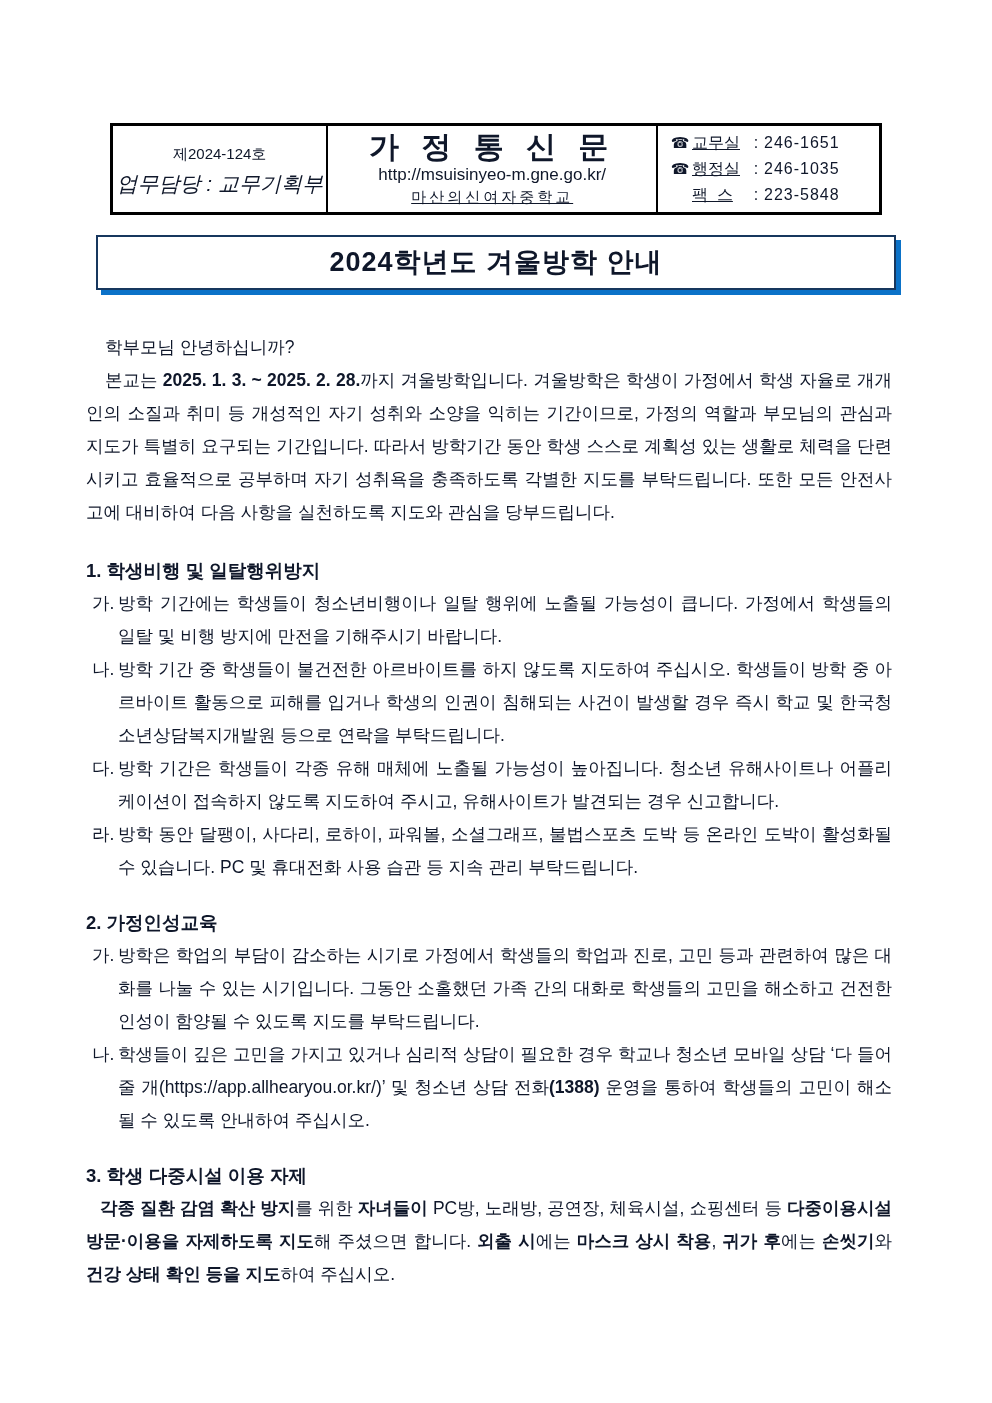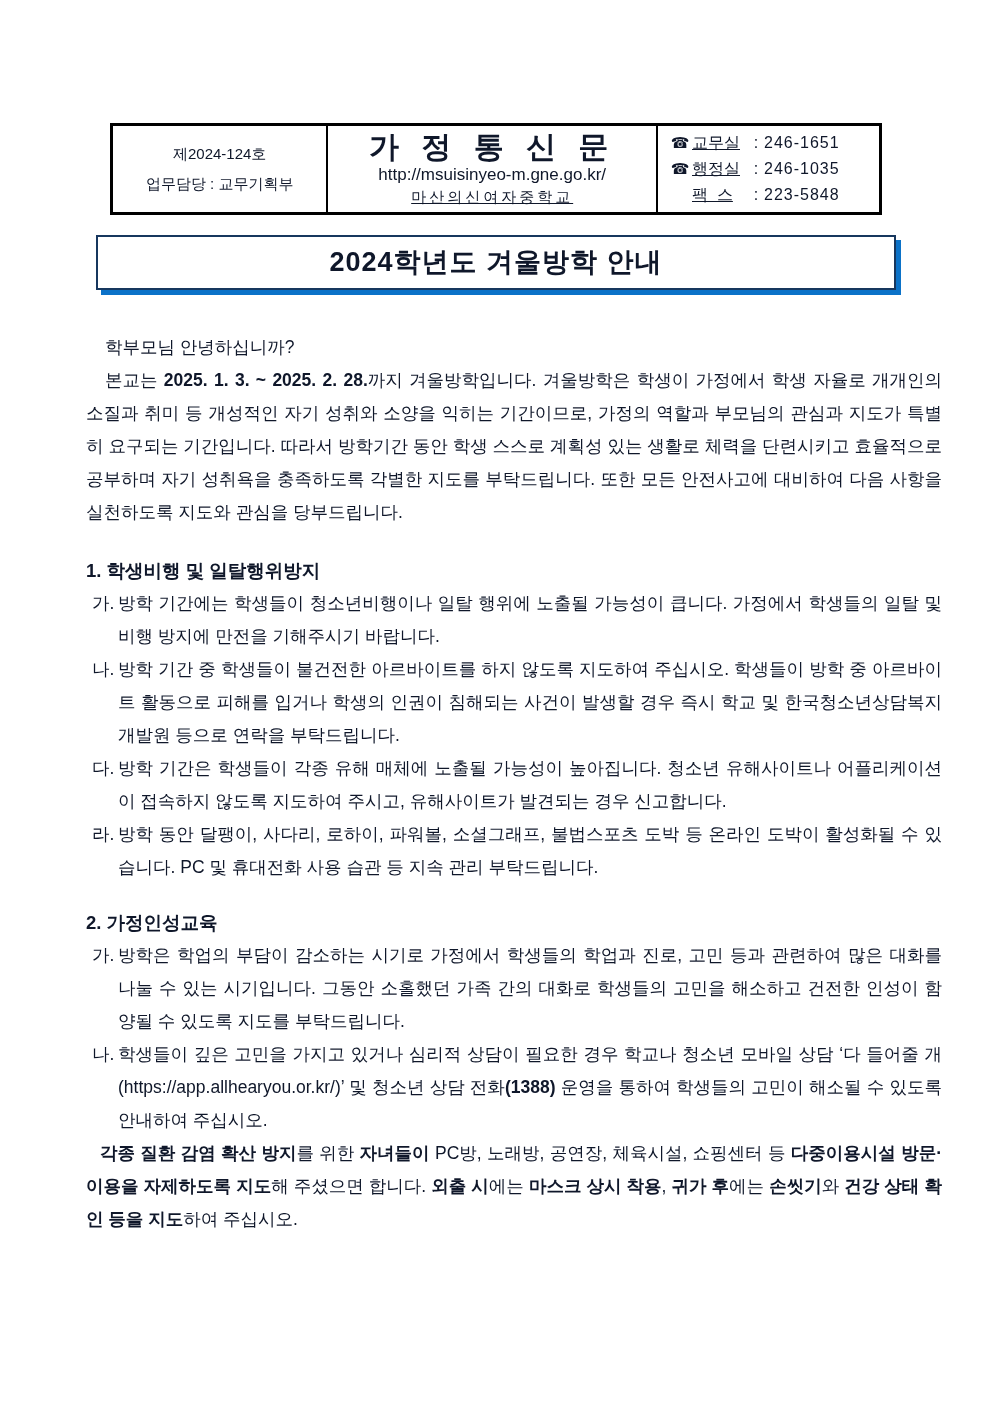--- a/index.html
+++ b/index.html
@@ -25,21 +25,21 @@
   table.header-table td {
     border:2px solid #000;
     vertical-align:middle;
     padding:4px 0;
   }
   td.cell-left  { width:28%; text-align:center; }
   td.cell-center{ width:43%; text-align:center; }
   td.cell-right { width:29%; }
 
   .doc-number   { font-size:15px; line-height:30px; }
-  .doc-dept     { font-size:15px; line-height:30px; }
+  .doc-dept     { font-size:21px; line-height:30px;font-style:italic; }
   .doc-title    { font-size:30px; font-weight:bold; letter-spacing:7px; line-height:32px; white-space:nowrap; }
   .doc-url      { font-size:17px; line-height:23px; letter-spacing:0px; }
   .doc-school   { font-size:15px; line-height:22px; letter-spacing:3px; text-decoration:underline; }
 
   .contact-row  { display:flex; align-items:center; font-size:16px; line-height:26px; padding-left:10px; white-space:pre; }
   .contact-icon { width:24px; display:inline-block; text-align:center; font-size:15px; }
   .contact-label{ width:56px; display:inline-block;text-decoration:underline; }
   .contact-sep  { width:16px; display:inline-block; text-align:center; }
   .contact-num  { letter-spacing:1px; }
 
@@ -51,21 +51,21 @@
     box-shadow:5px 5px 0 0 #0b72c8;
     background:#fff;
     text-align:center;
     padding:7px 0 8px 0;
     box-sizing:border-box;
   }
   .banner-title { font-size:27px; font-weight:bold; letter-spacing:1px; }
 
   
   .content {
-    margin:41px 50px 0 86px;
+    margin:41px 100px 0 86px;
     font-size:17.5px;
     line-height:33px;
     text-align:justify;
   }
   .content p { margin:0; }
   p.greeting, p.intro { text-indent:19px; }
   h3.section-heading {
     font-size:18.5px; font-weight:bold;
     margin:22px 0 0 0;
     line-height:33px;
@@ -154,17 +154,18 @@
         <span class="lbl">가.</span>
         <div class="itxt rich"><span>방학은 학업의 부담이 감소하는 시기로 가정에서 학생들의 학업과 진로, 고민 등과 관련하여 많은 대화를 나눌 수 있는 시기입니다. 그동안 소홀했던 가족 간의 대화로 학생들의 고민을 해소하고 건전한 인성이 함양될 수 있도록 지도를 부탁드립니다.</span></div>
       </div>
       <div class="item">
         <span class="lbl">나.</span>
         <div class="itxt rich"><span>학생들이 깊은 고민을 가지고 있거나 심리적 상담이 필요한 경우 학교나 청소년 모바일 상담 ‘다 들어줄 개(https://app.allhearyou.or.kr/)’ 및 청소년 상담 전화</span><span class="bold">(1388)</span><span> 운영을 통하여 학생들의 고민이 해소될 수 있도록 안내하여 주십시오.</span></div>
       </div>
     </div>
 
     <div class="sec3">
+      <h3 class="section-heading">3. 학생 다중시설 이용 자제</h3>
       <p class="sec3-par rich"><span class="bold">각종 질환 감염 확산 방지</span><span>를 위한 </span><span class="bold">자녀들이</span><span> PC방, 노래방, 공연장, 체육시설, 쇼핑센터 등 </span><span class="bold">다중이용시설 방문·이용을 자제하도록 지도</span><span>해 주셨으면 합니다. </span><span class="bold">외출 시</span><span>에는 </span><span class="bold">마스크 상시 착용</span><span>, </span><span class="bold">귀가 후</span><span>에는 </span><span class="bold">손씻기</span><span>와 </span><span class="bold">건강 상태 확인 등을 지도</span><span>하여 주십시오.</span></p>
     </div>
 
   </div>
 </div>
 
 </body></html>

